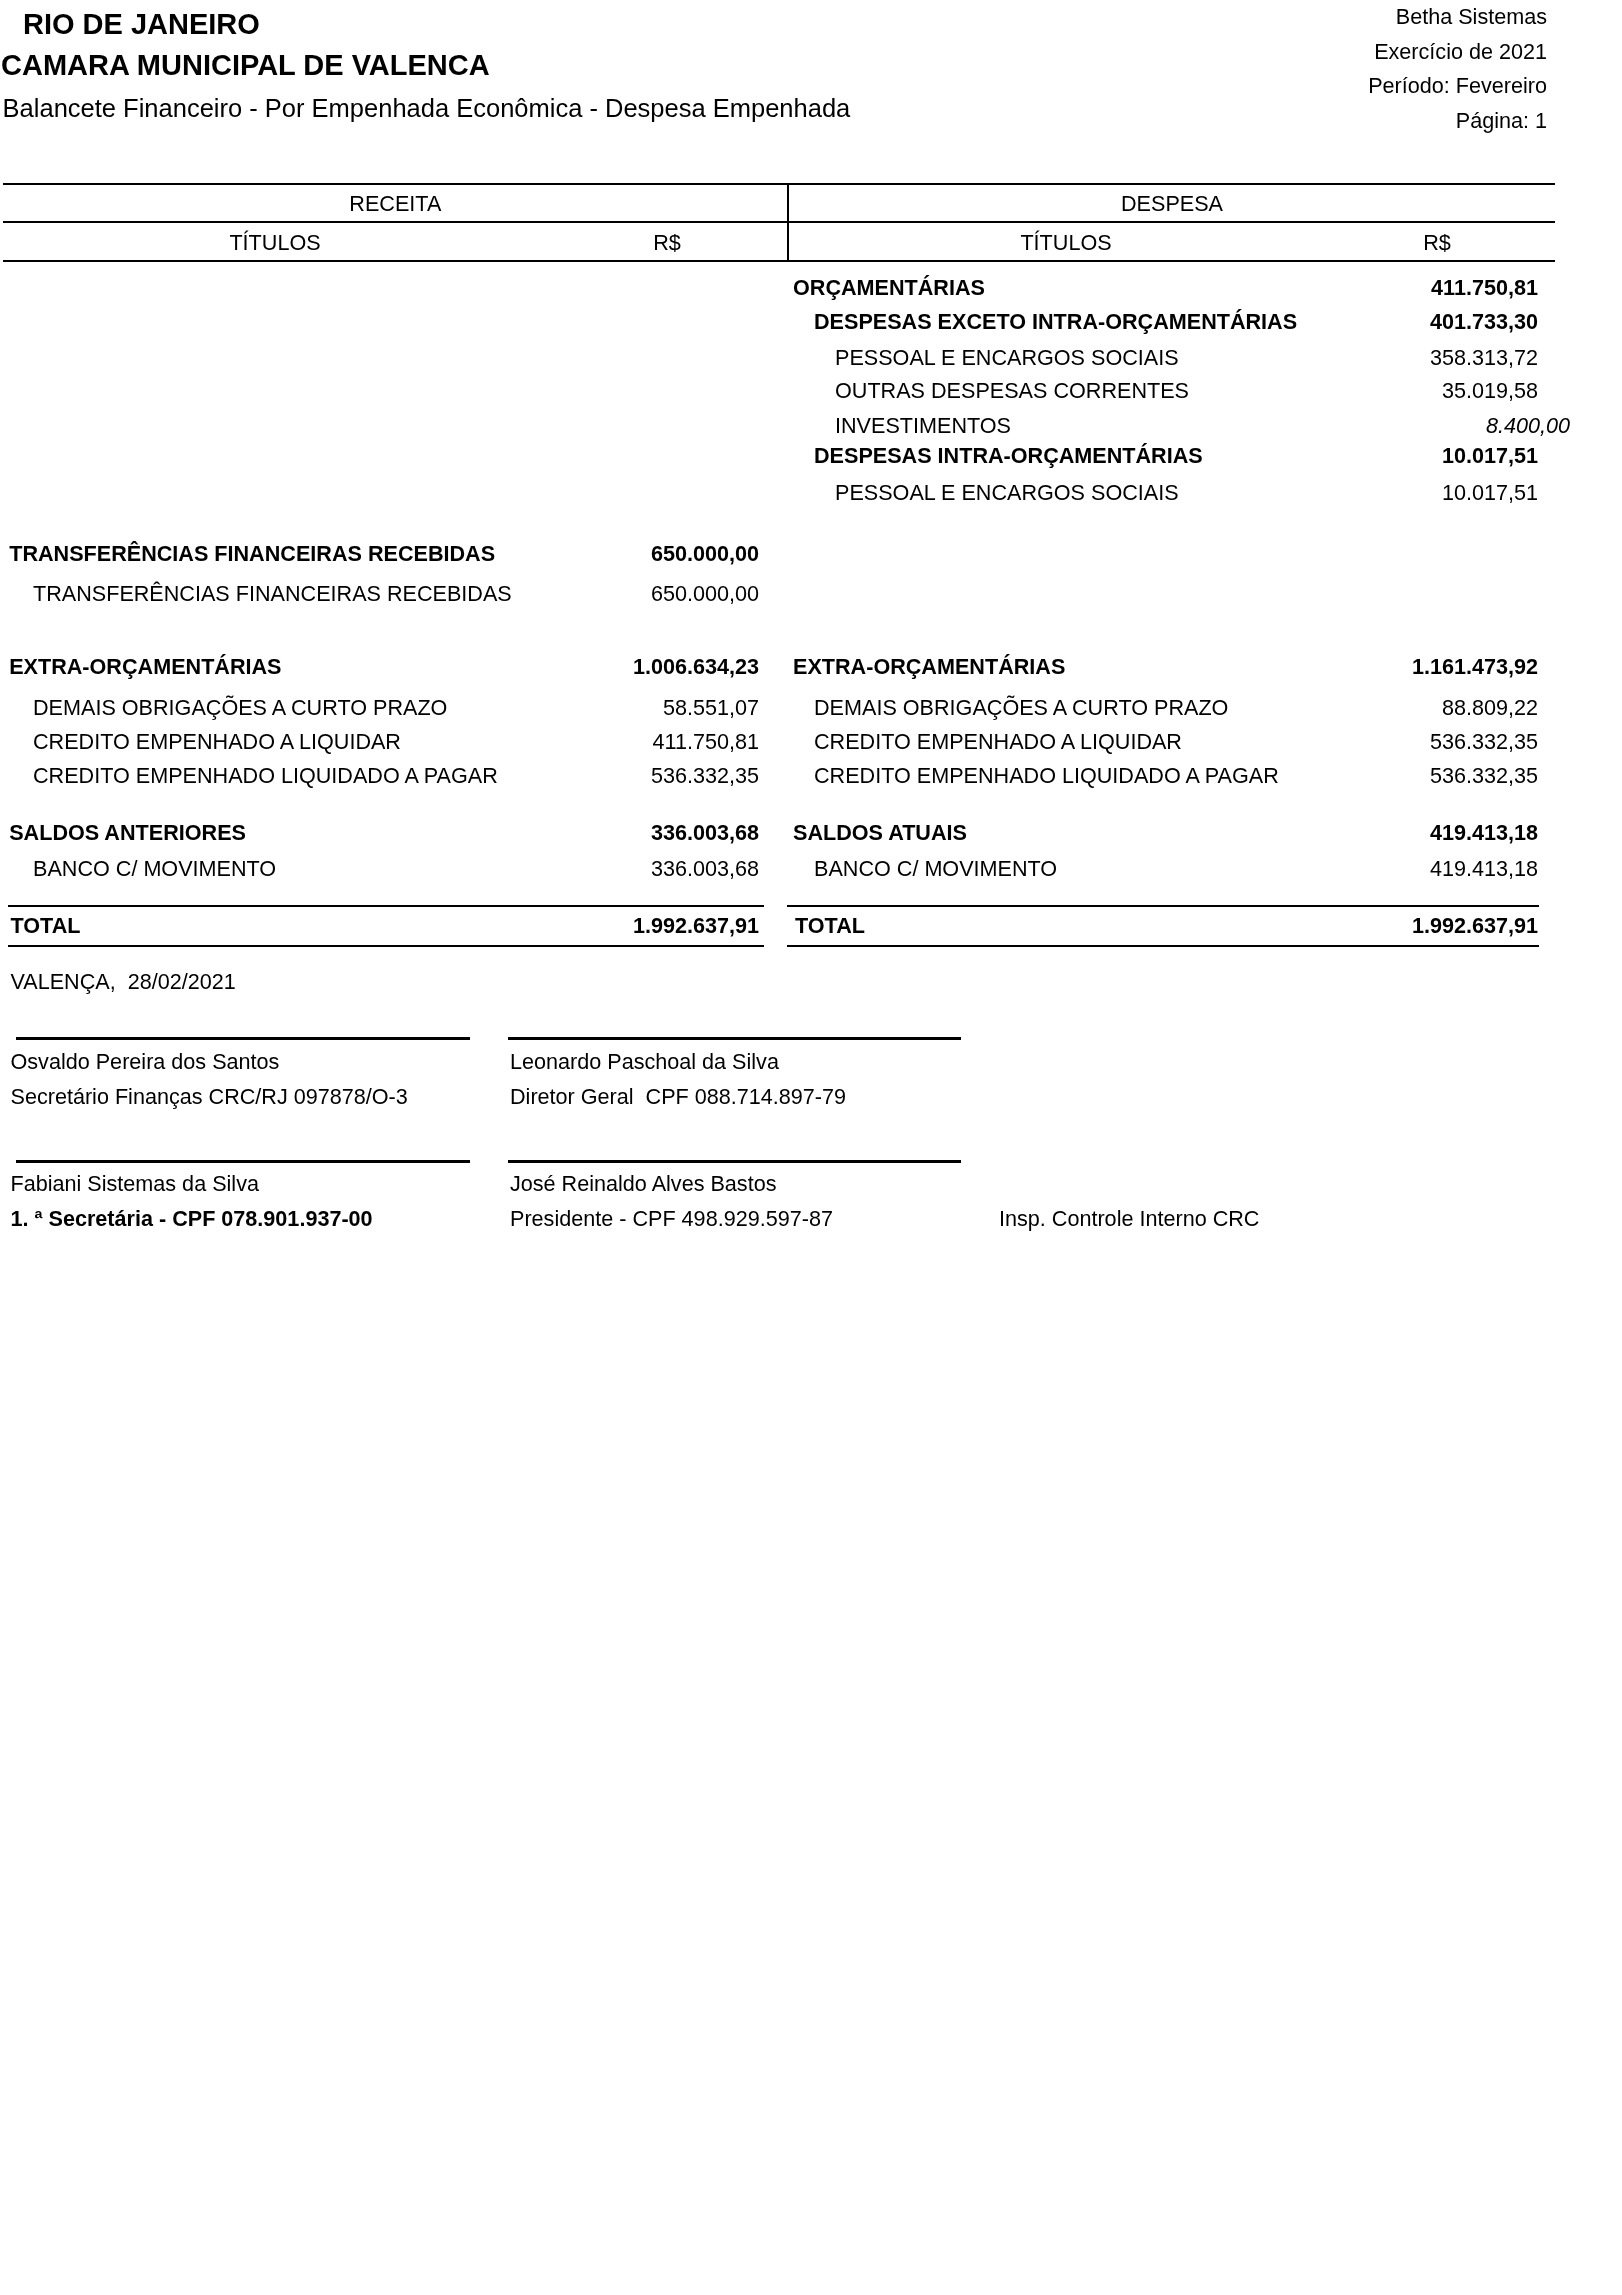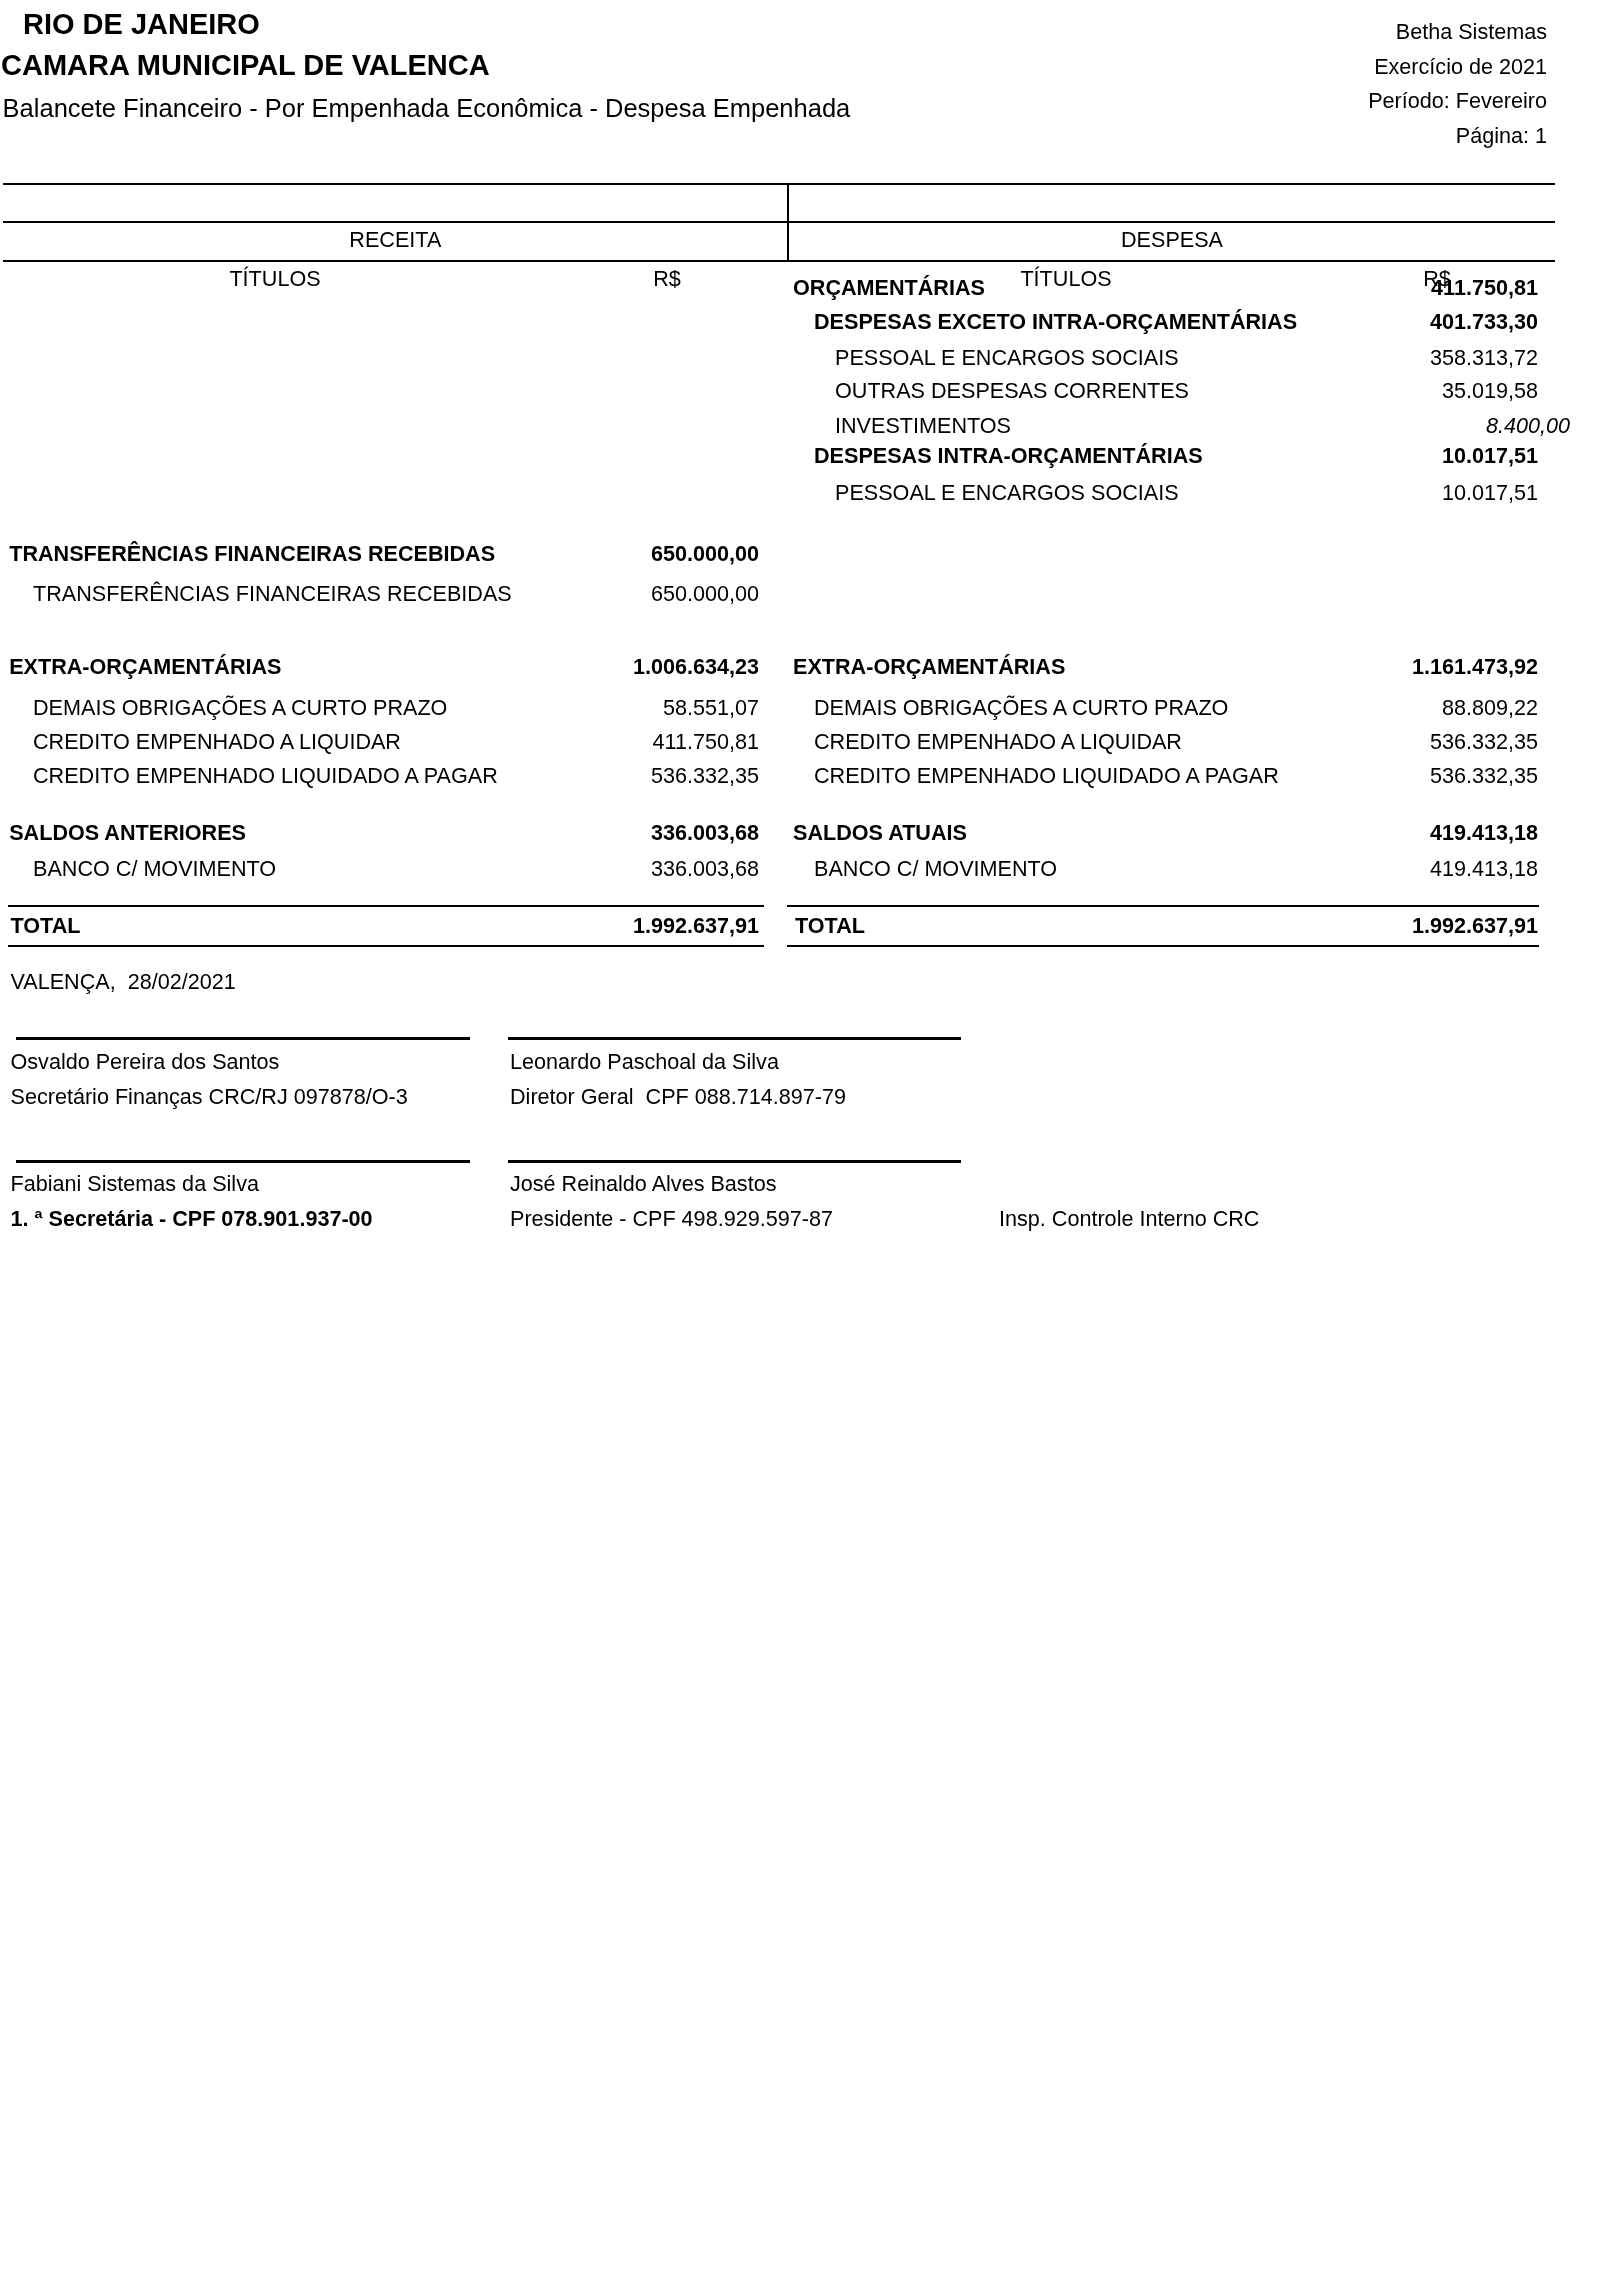--- a/index.html
+++ b/index.html
@@ -9,25 +9,25 @@
     height:2295px;
     background:#ffffff;
     color:#000000;
     font-family:"Liberation Sans", sans-serif;
     overflow:hidden;
   }
   .abs{position:absolute;}
   .h1{font-size:29px;font-weight:bold;line-height:34px;white-space:pre;}
   .h2{font-size:29px;font-weight:bold;line-height:34px;white-space:pre;}
   .subtitle{font-size:25.5px;line-height:31px;white-space:pre;}
-  .meta{right:75px;text-align:right;font-size:21.6px;line-height:25px;margin-top:15px;}
+  .meta{right:75px;text-align:right;font-size:21.6px;line-height:25px;}
   .meta div{margin-bottom:9.8px;white-space:pre;}
   .rule{position:absolute;background:#000;height:2px;}
   .vdiv{position:absolute;background:#000;width:2px;}
-  .colhead{position:absolute;font-size:21.6px;line-height:26px;text-align:center;white-space:pre;margin-top:36px;}
+  .colhead{position:absolute;font-size:21.6px;line-height:26px;text-align:center;white-space:pre;}
   .ledger-row{position:absolute;left:0;width:1622px;height:26px;font-size:21.6px;line-height:26px;white-space:pre;}
   .ledger-row.bold{font-weight:bold;}
   .row-label{position:absolute;top:0;white-space:pre;}
   .row-value{position:absolute;top:0;width:281px;text-align:right;white-space:pre;}
   .total-label{position:absolute;font-size:21.6px;line-height:26px;font-weight:bold;white-space:pre;}
   .total-value{position:absolute;font-size:21.6px;line-height:26px;font-weight:bold;text-align:right;width:281px;white-space:pre;}
   .sigline{position:absolute;background:#000;height:2.6px;}
   .ftext{position:absolute;font-size:21.6px;line-height:26px;white-space:pre;}
 </style>
 </head>

